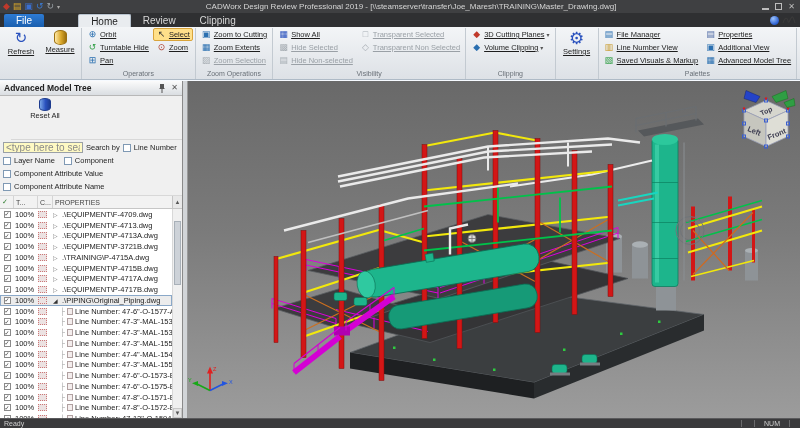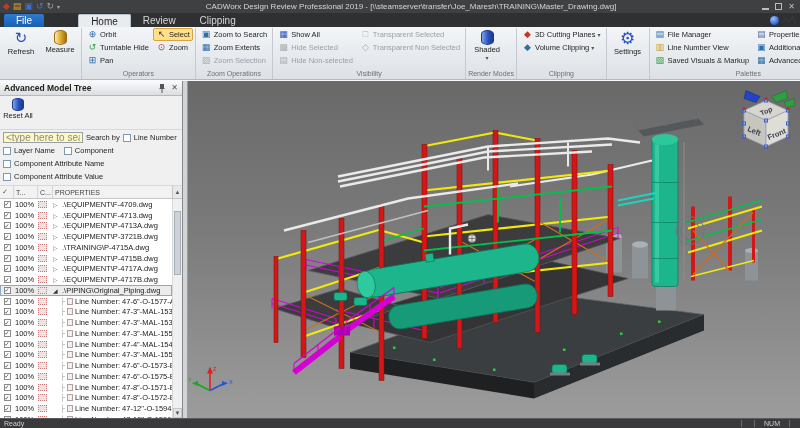--- a/index.html
+++ b/index.html
@@ -30,37 +30,37 @@
   .rgroup { display:flex; flex-direction:column; justify-content:space-between; padding:0 2px; border-right:1px solid #c3cad1; }
   .rbody { display:flex; align-items:flex-start; gap:1px; }
   .rbody.rbig { align-items:stretch; }
   .rcol { display:flex; flex-direction:column; }
   .rglabel { font-size:7px; color:#697077; text-align:center; height:10px; line-height:10px; white-space:nowrap; }
   button { font-family:inherit; background:none; border:none; cursor:default; }
   .sbtn { display:flex; align-items:center; gap:2px; height:13px; padding:0 2px; font-size:7.5px; color:#1e1e1e; white-space:nowrap; border:1px solid transparent; }
   .sbtn.dis { color:#9aa0a6; }
   .sbtn.hl { background:#ffe08a; border:1px solid #d9a43b; border-radius:2px; }
   .bigbtn { width:38px; display:flex; flex-direction:column; align-items:center; justify-content:flex-start; gap:1px; font-size:7.5px; line-height:1.1; text-align:center; color:#1e1e1e; padding:2px 0 0; }
-  .blab { white-space:normal; }
+  .blab { white-space:normal;text-decoration:underline; }
   .sbtn .blab { white-space:nowrap; }
   .ric { font-size:9px; line-height:1; width:11px; text-align:center; flex:none; }
   .bigbtn .ric { font-size:15px; width:auto; height:17px; }
   .caret { font-size:6px; color:#555; line-height:1; }
   .cyl { width:13px; height:15px; border-radius:50% / 26%; background:linear-gradient(90deg,#7aa7e8,#2a52be 55%,#1c3b8e); border:1px solid #1c3b8e; }
   .cyl.gold { background:linear-gradient(90deg,#ffe9a8,#d9a72a 55%,#9c7110); border-color:#9c7110; }
 
   
   .main { display:flex; height:338px; border-top:1px solid #f6faff; }
 
   
   .panel { width:183px; background:#f0f0f0; border-right:1px solid #8a8a8a; display:flex; flex-direction:column; font-size:7.5px; color:#1e1e1e; }
   .phead { height:15px; flex:none; background:linear-gradient(#fbfbfb,#dadee2); border-bottom:1px solid #b8b8b8; display:flex; align-items:center; padding:0 4px; }
   .phead .ptitle { flex:1; font-size:8.5px; font-weight:bold; color:#222; }
   .phead .pico { margin-left:5px; color:#555; font-size:8px; line-height:1; }
-  .preset { height:34px; flex:none; display:flex; align-items:flex-start; padding:2px 2px; border-bottom:1px solid #d8d8d8; }
+  .preset { height:44px; flex:none; display:flex; align-items:flex-start; padding:2px 18px; border-bottom:1px solid #d8d8d8;margin-left:11px; }
   .resetbtn { display:flex; flex-direction:column; align-items:center; gap:1px; width:32px; font-size:7.5px; line-height:1.1; text-align:center; color:#1e1e1e; }
   .resetbtn .cyl { width:12px; height:13px; }
   .pfilters { flex:none; padding:1px 3px 2px; border-bottom:1px solid #d8d8d8; }
   .frow { display:flex; align-items:center; gap:3px; height:13px; }
   .sinput { width:80px; height:11px; font-size:10px; font-family:inherit; border:1px solid #9aa0a6; background:#fef9c3; padding:0 2px; color:#333; }
   .sinput::placeholder { color:#8a8a8a; }
   .cb { width:8px; height:8px; border:1px solid #7f99b4; background:#fff; flex:none; display:flex; align-items:center; justify-content:center; font-size:7px; color:#333; line-height:1; }
   .cb.ck::after { content:"✓"; }
   .flabel { white-space:nowrap; }
 
@@ -176,21 +176,21 @@
               </button>
             </div>
           </div>
           <div class="rglabel">Operators</div>
         </div>
         <div class="rgroup">
           <div class="rbody">
             <div class="rcol">
               <button class="sbtn">
                 <span class="ric" style="color: rgb(42, 111, 176);">▣</span>
-                <span class="blab">Zoom to Search</span>
+                <span class="blab">Zoom to Cutting</span>
               </button>
               <button class="sbtn">
                 <span class="ric" style="color: rgb(42, 111, 176);">▦</span>
                 <span class="blab">Zoom Extents</span>
               </button>
               <button class="sbtn dis">
                 <span class="ric" style="color: rgb(168, 174, 180);">▨</span>
                 <span class="blab">Zoom Selection</span>
               </button>
             </div>
@@ -218,30 +218,20 @@
                 <span class="ric" style="color: rgb(168, 174, 180);">□</span>
                 <span class="blab">Transparent Selected</span>
               </button>
               <button class="sbtn dis">
                 <span class="ric" style="color: rgb(168, 174, 180);">◇</span>
                 <span class="blab">Transparent Non Selected</span>
               </button>
             </div>
           </div>
           <div class="rglabel">Visibility</div>
-        </div>
-        <div class="rgroup">
-          <div class="rbody rbig">
-            <button class="bigbtn">
-              <span class="cyl"></span>
-              <span class="blab">Shaded</span>
-              <span class="caret">▾</span>
-            </button>
-          </div>
-          <div class="rglabel">Render Modes</div>
         </div>
         <div class="rgroup">
           <div class="rbody">
             <div class="rcol">
               <button class="sbtn">
                 <span class="ric" style="color: rgb(192, 57, 43);">◆</span>
                 <span class="blab">3D Cutting Planes</span>
                 <span class="caret">▾</span>
               </button>
               <button class="sbtn">
@@ -323,25 +313,25 @@
           <span class="flabel">Line Number</span>
         </div>
         <div class="frow">
           <span class="cb"></span>
           <span class="flabel">Layer Name</span>
           <span class="cb" style="margin-left:6px;"></span>
           <span class="flabel">Component</span>
         </div>
         <div class="frow">
           <span class="cb"></span>
-          <span class="flabel">Component Attribute Name</span>
+          <span class="flabel">Component Attribute Value</span>
         </div>
         <div class="frow">
           <span class="cb"></span>
-          <span class="flabel">Component Attribute Value</span>
+          <span class="flabel">Component Attribute Name</span>
         </div>
       </div>
       <div class="theader">
         <div class="thc c1">
             <span style="color:#2f7d2f;">✓</span>
           </div>
         <div class="thc c2">T...</div>
         <div class="thc c3">C...</div>
         <div class="thc c4">PROPERTIES</div>
         <div class="th-up">▲</div>

